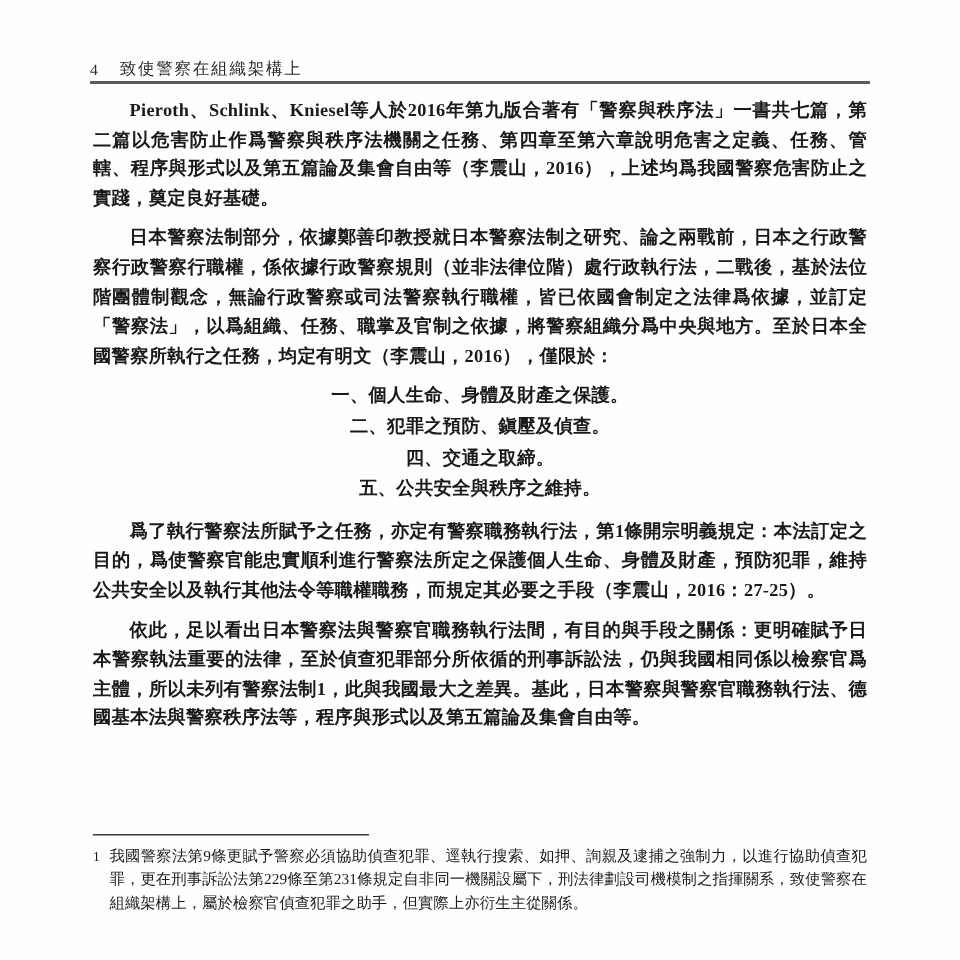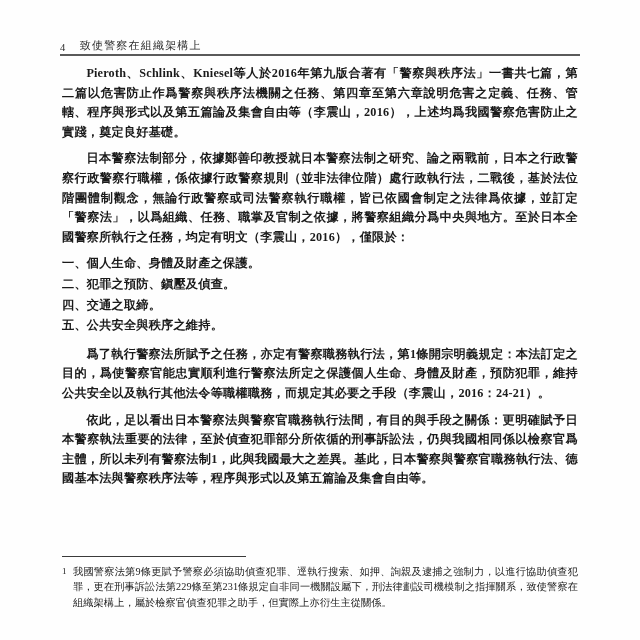--- a/index.html
+++ b/index.html
@@ -67,21 +67,21 @@
     text-align: justify;
     text-justify: inter-ideograph;
     text-indent: 2em;
     letter-spacing: 0.2px;
   }
   p.item {
     margin: 0 0 1px 0;
     font-size: 12.2px;
     line-height: 19.6px;
     text-indent: 0;
-    text-align: left;
+    text-align: center;
     letter-spacing: 0.2px;
   }
   .list-block {
     margin: 2px 0 9px 0;
   }
   
   .footnote-area {
     position: absolute;
     left: 62px;
     width: 516px;
@@ -130,21 +130,21 @@
 
     <p class="para">日本警察法制部分，依據鄭善印教授就日本警察法制之研究、論之兩戰前，日本之行政警察行政警察行職權，係依據行政警察規則（並非法律位階）處行政執行法，二戰後，基於法位階團體制觀念，無論行政警察或司法警察執行職權，皆已依國會制定之法律爲依據，並訂定「警察法」，以爲組織、任務、職掌及官制之依據，將警察組織分爲中央與地方。至於日本全國警察所執行之任務，均定有明文（李震山，2016），僅限於：</p>
 
     <div class="list-block">
       <p class="item">一、個人生命、身體及財產之保護。</p>
       <p class="item">二、犯罪之預防、鎭壓及偵查。</p>
       <p class="item">四、交通之取締。</p>
       <p class="item">五、公共安全與秩序之維持。</p>
     </div>
 
-    <p class="para">爲了執行警察法所賦予之任務，亦定有警察職務執行法，第1條開宗明義規定：本法訂定之目的，爲使警察官能忠實順利進行警察法所定之保護個人生命、身體及財產，預防犯罪，維持公共安全以及執行其他法令等職權職務，而規定其必要之手段（李震山，2016：24-21）。</p>
+    <p class="para">爲了執行警察法所賦予之任務，亦定有警察職務執行法，第1條開宗明義規定：本法訂定之目的，爲使警察官能忠實順利進行警察法所定之保護個人生命、身體及財產，預防犯罪，維持公共安全以及執行其他法令等職權職務，而規定其必要之手段（李震山，2016：27-25）。</p>
 
     <p class="para">依此，足以看出日本警察法與警察官職務執行法間，有目的與手段之關係：更明確賦予日本警察執法重要的法律，至於偵查犯罪部分所依循的刑事訴訟法，仍與我國相同係以檢察官爲主體，所以未列有警察法制1，此與我國最大之差異。基此，日本警察與警察官職務執行法、德國基本法與警察秩序法等，程序與形式以及第五篇論及集會自由等。</p>
 
   </div>
 
   <div class="footnote-area">
     <div class="footnote-rule"></div>
     <div class="footnote">
       <div class="footnote-marker">1</div>
       <div class="footnote-text">我國警察法第9條更賦予警察必須協助偵查犯罪、逕執行搜索、如押、詢親及逮捕之強制力，以進行協助偵查犯罪，更在刑事訴訟法第229條至第231條規定自非同一機關設屬下，刑法律劃設司機模制之指揮關系，致使警察在組織架構上，屬於檢察官偵查犯罪之助手，但實際上亦衍生主從關係。</div>

